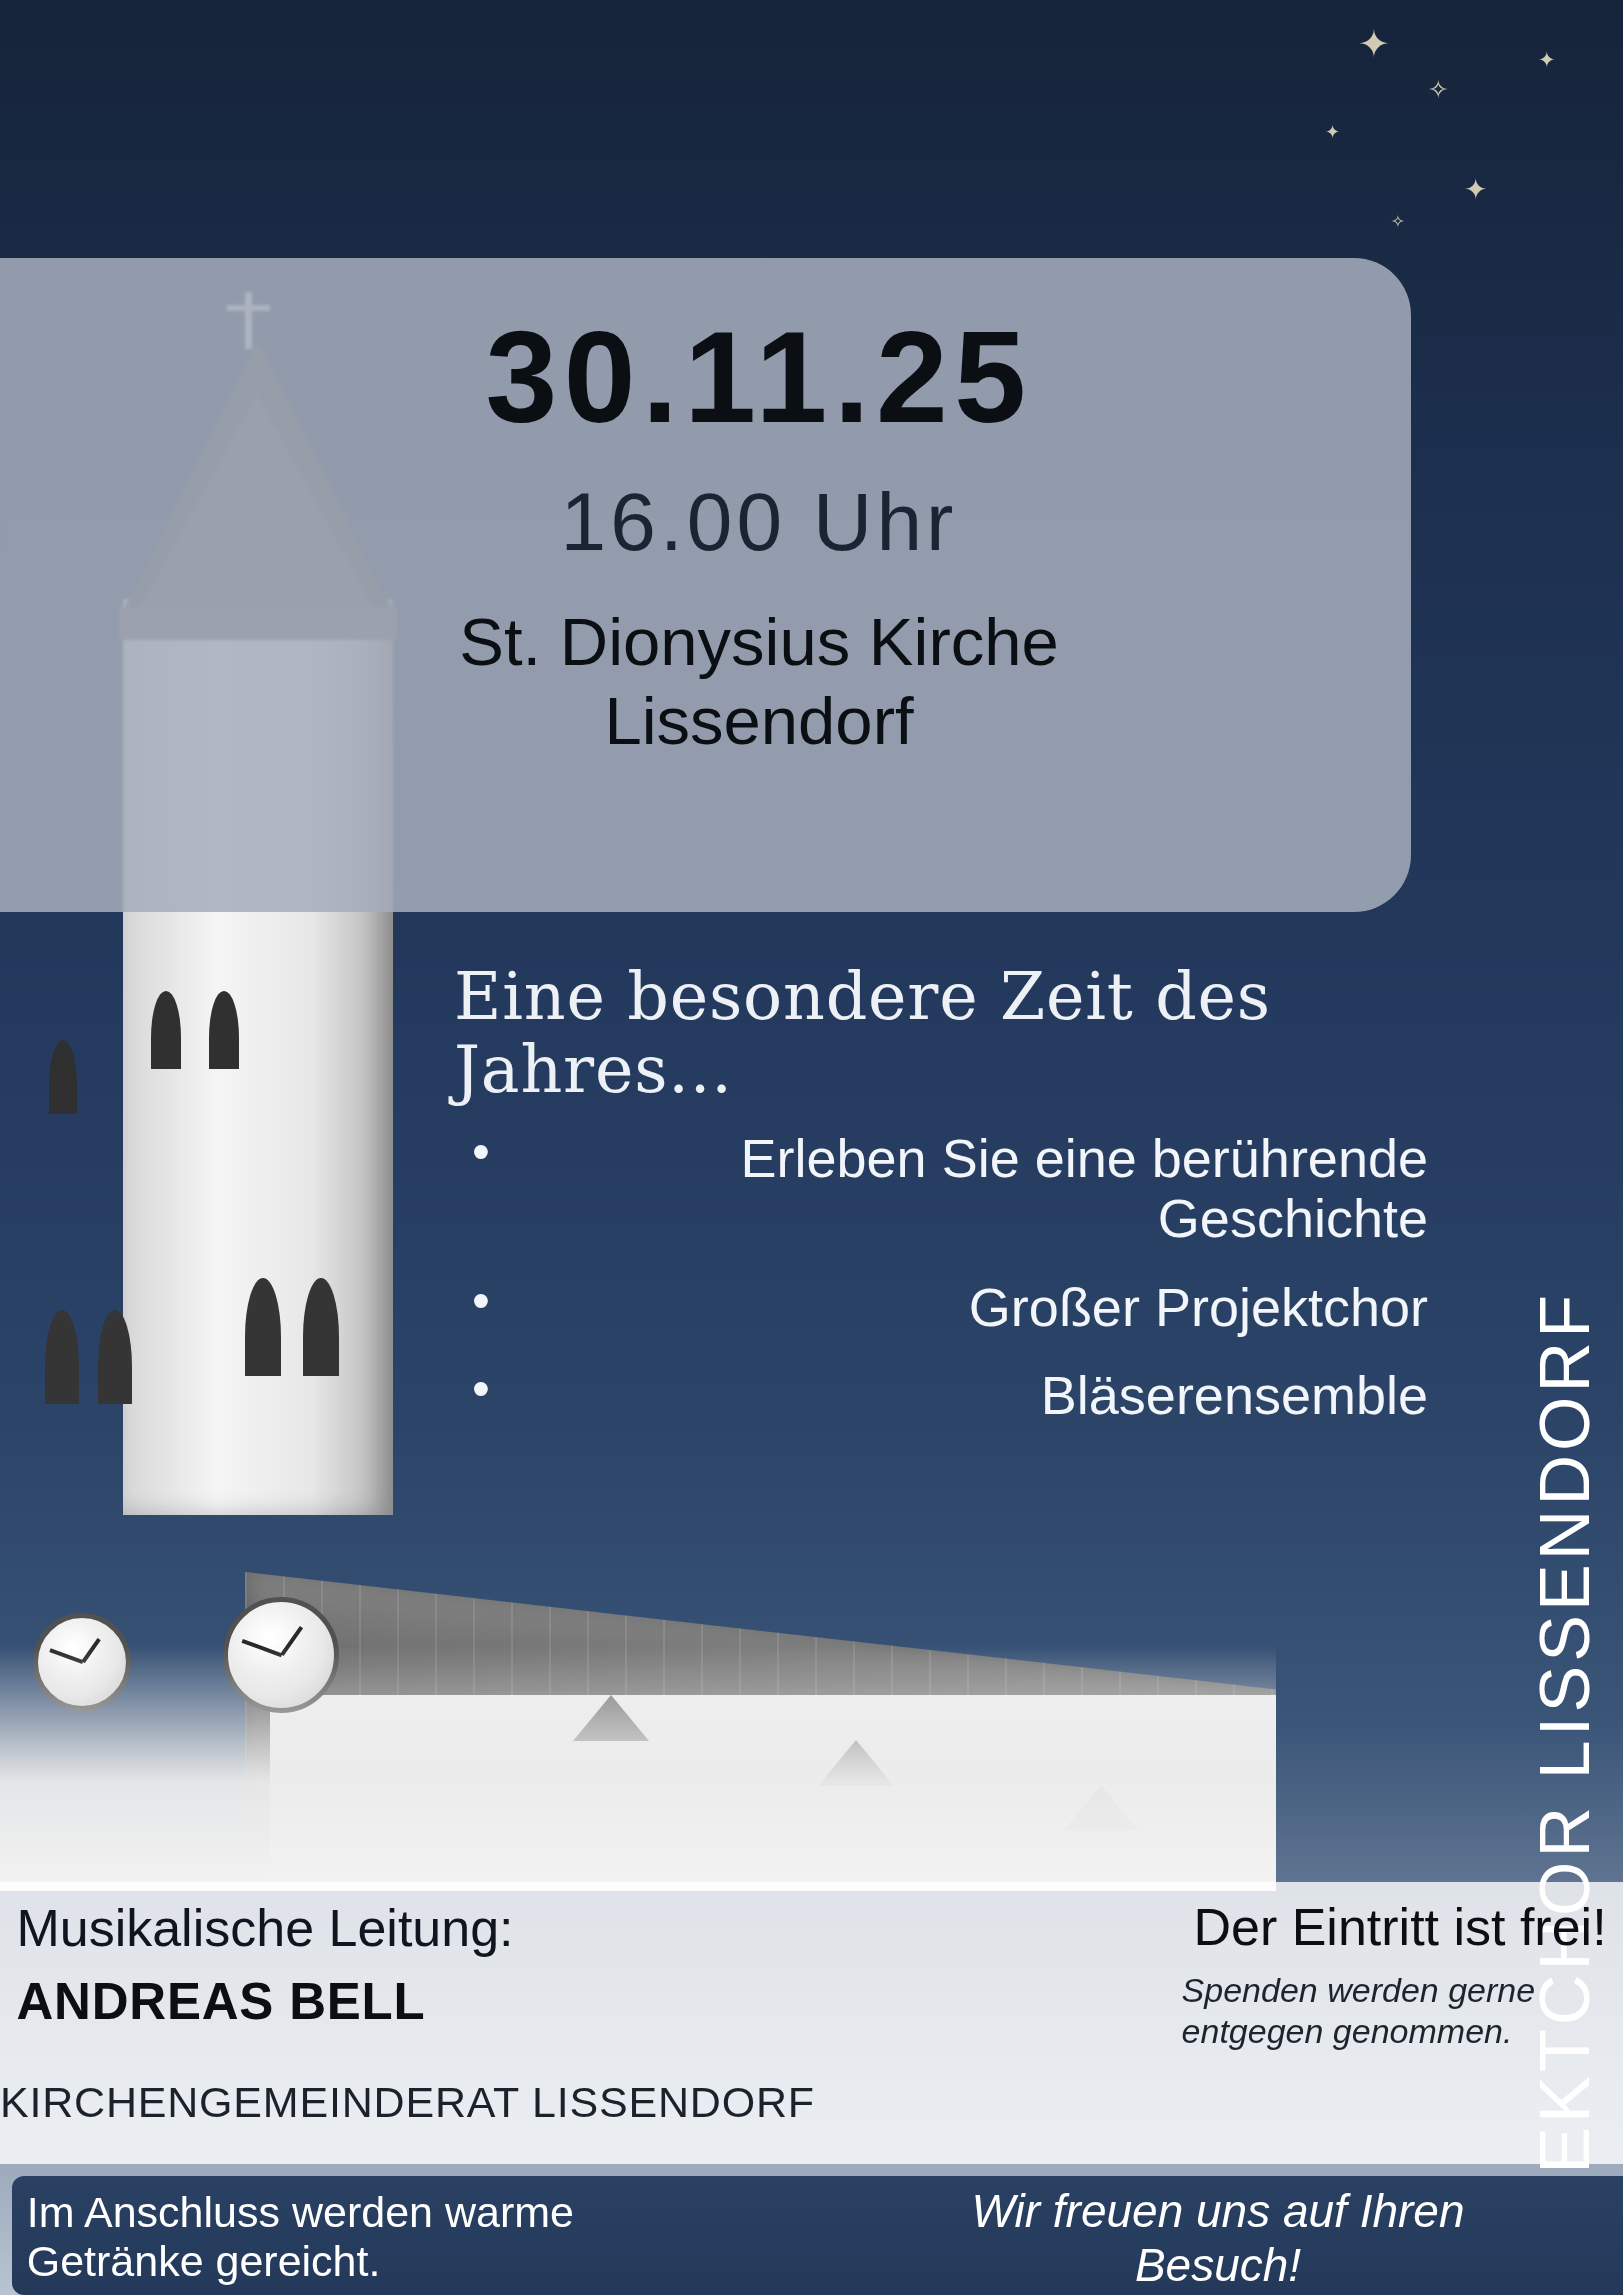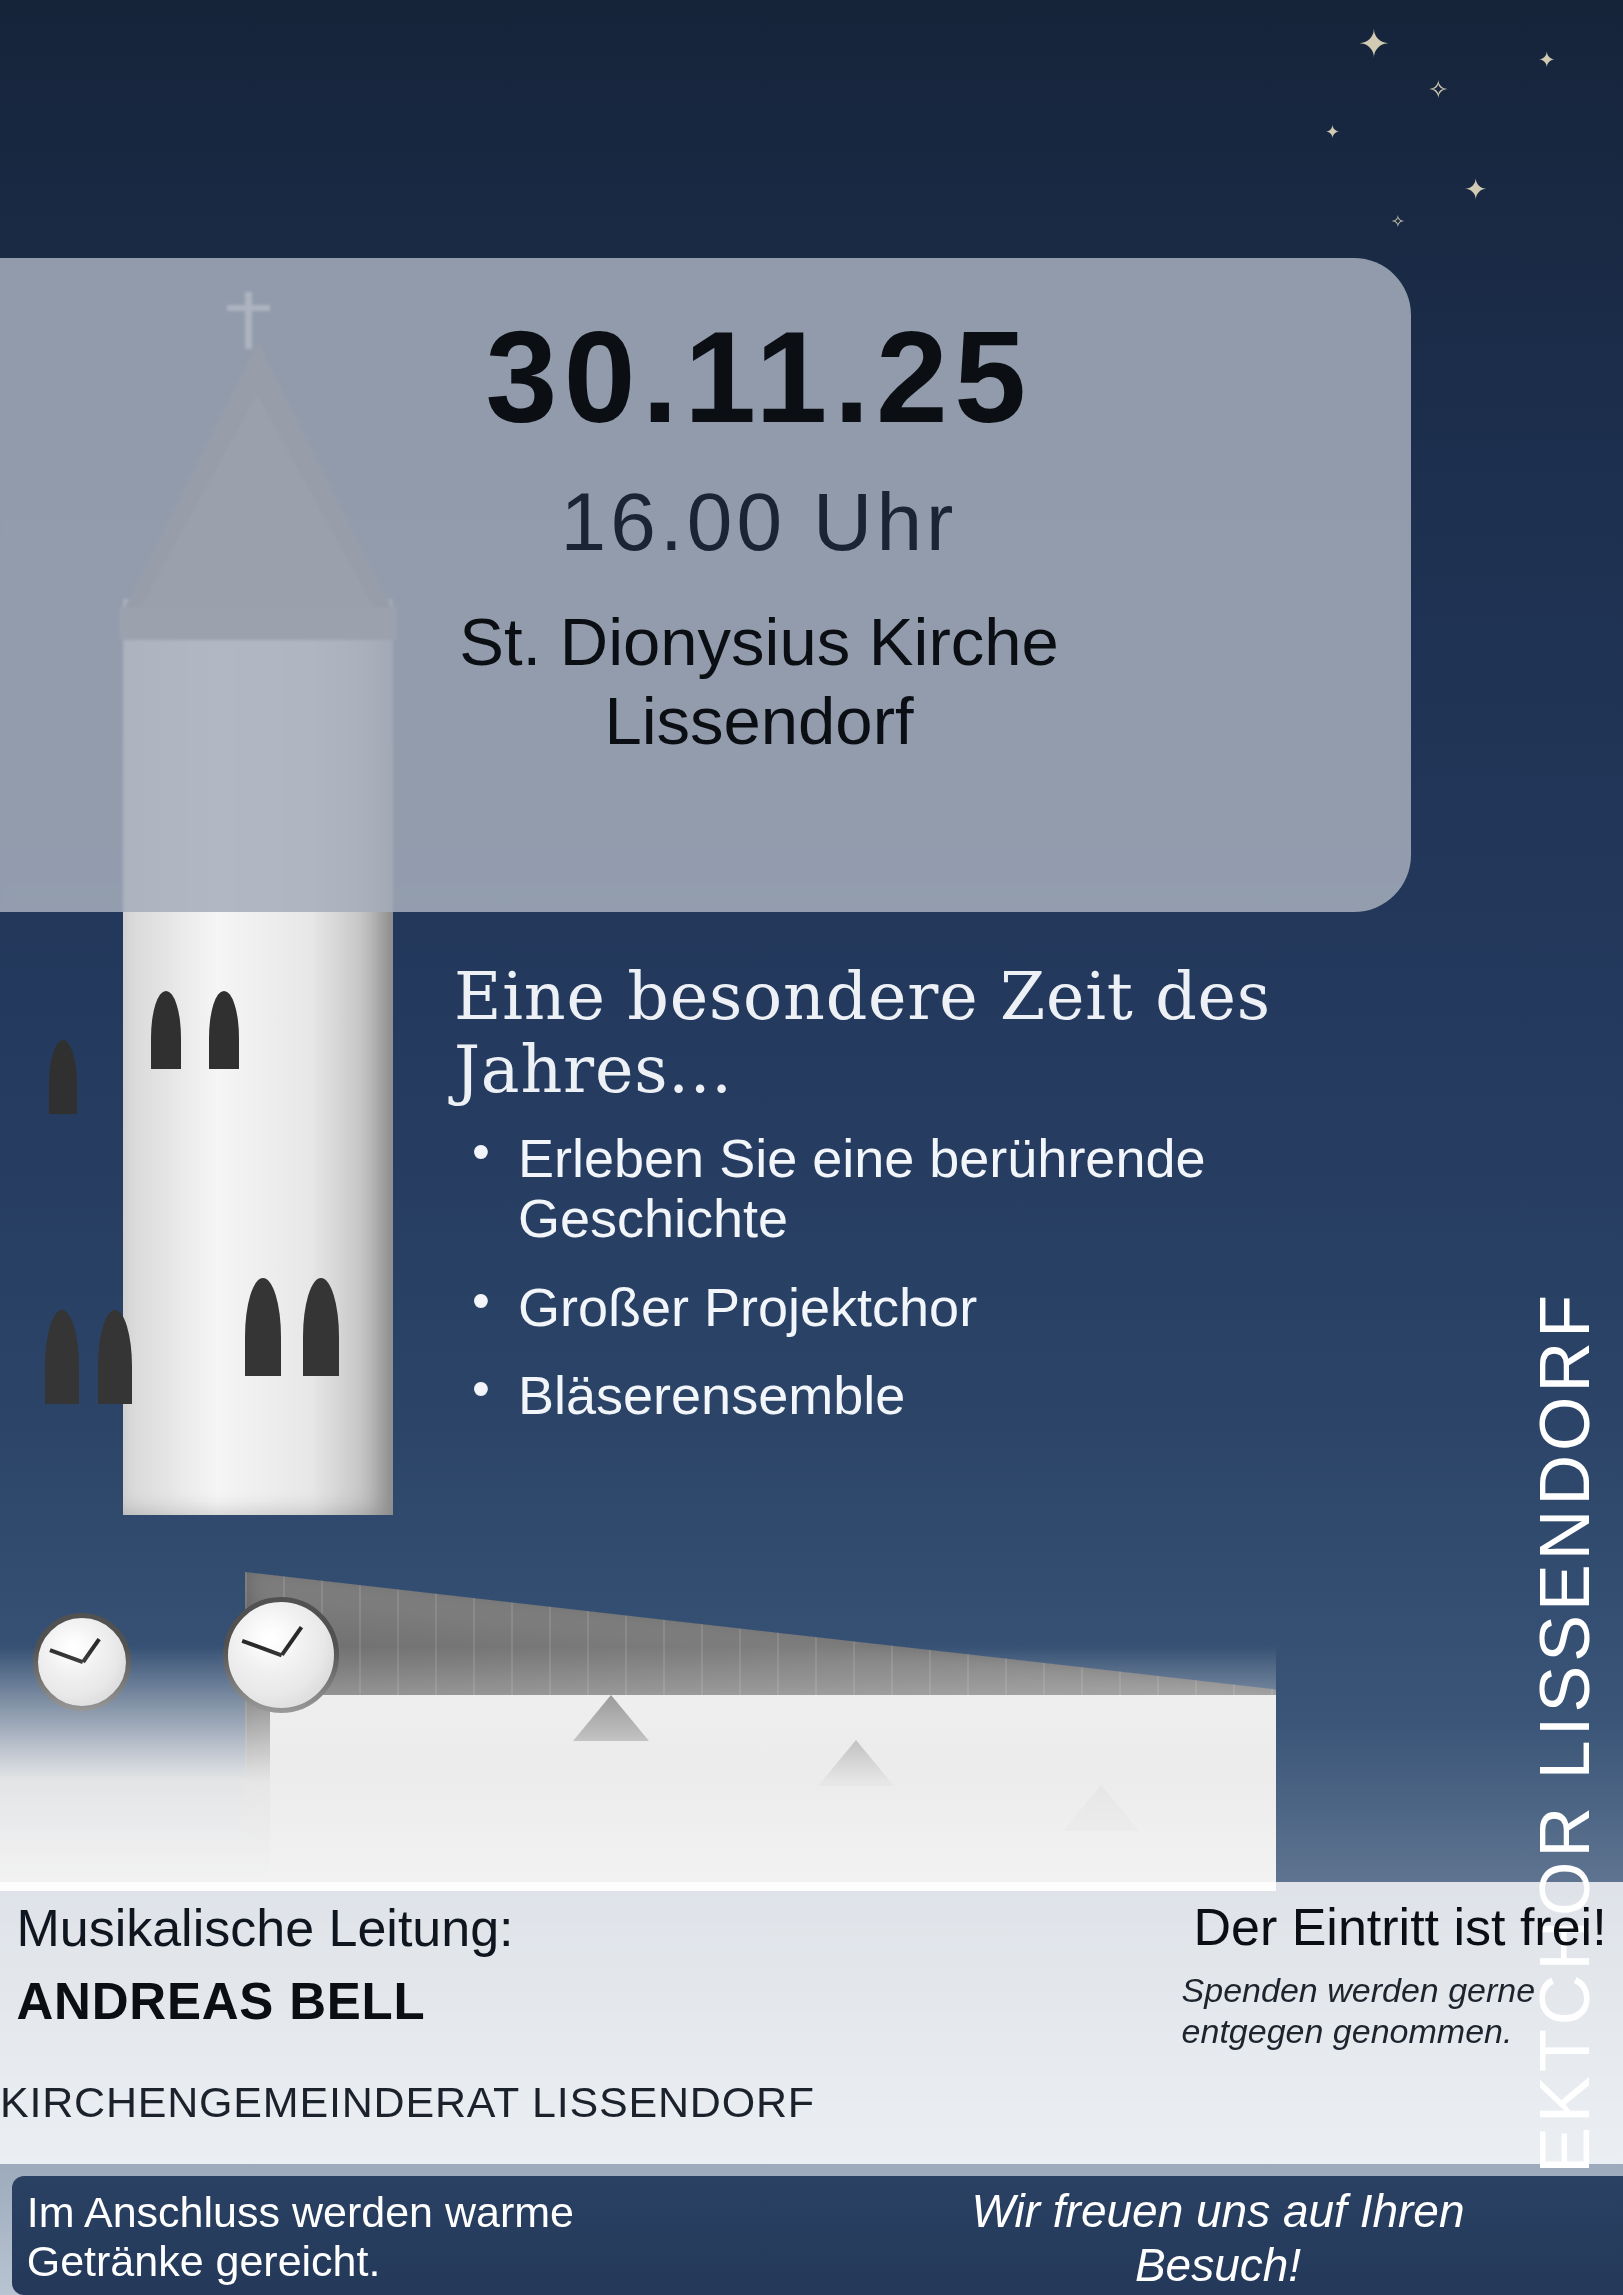--- a/index.html
+++ b/index.html
@@ -268,20 +268,21 @@
     font-size: 65px;
     line-height: 1.12;
     letter-spacing: 0.8px;
     font-weight: 400;
     color: #edf1f6;
   }
   .features ul {
     list-style: none;
     margin: 21px 0 0 0;
     padding: 0;
+    text-align: right;
   }
   .features li {
     position: relative;
     padding-left: 64px;
     margin: 0 0 28px 0;
     font-size: 54px;
     line-height: 1.12;
     color: #f2f5f9;
   }
   .features li:before {

